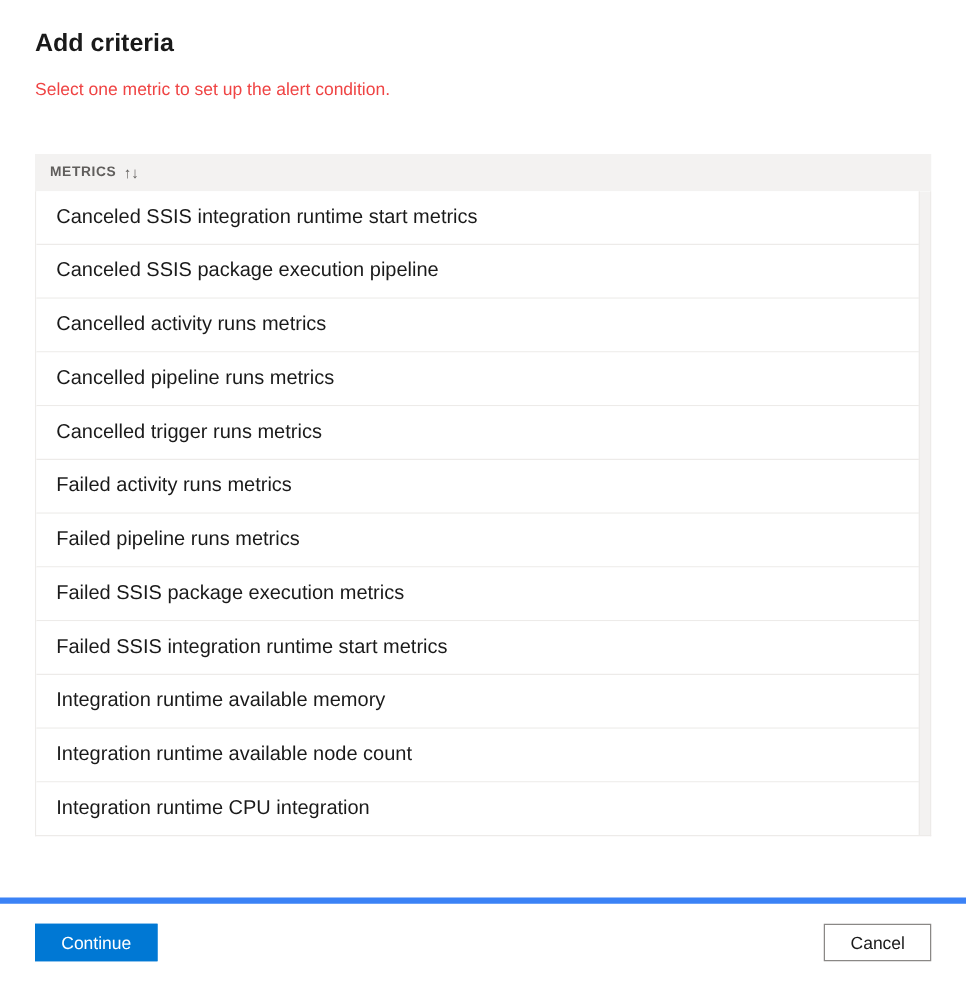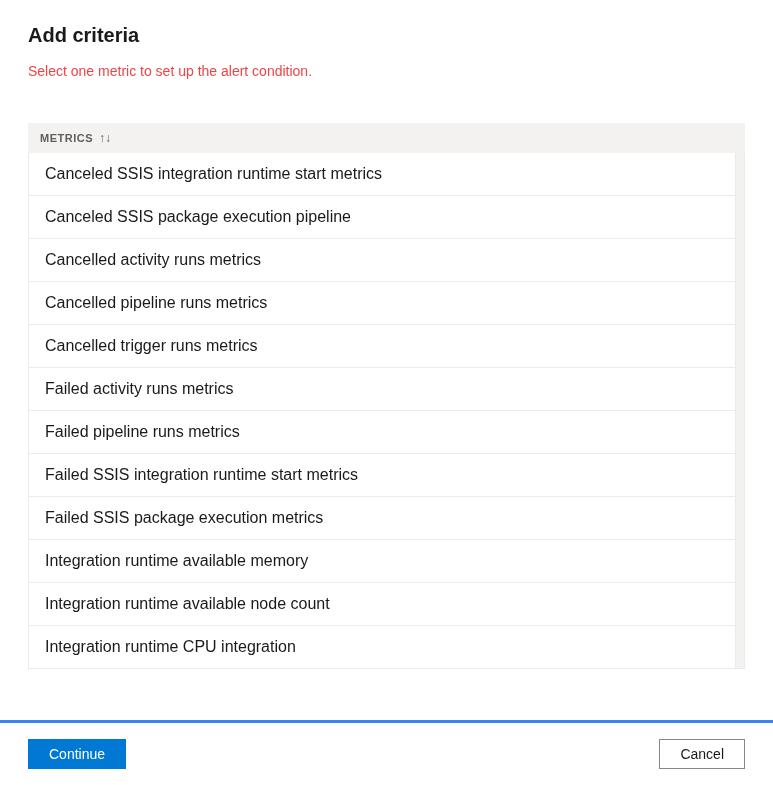--- a/index.html
+++ b/index.html
@@ -105,21 +105,21 @@
 
     .metric-item:last-child {
       border-bottom: none;
     }
 
     .dialog-footer {
       padding: 16px 28px;
       display: flex;
       justify-content: space-between;
       align-items: center;
-      border-top: 3px solid #3b82f6;
+      border-top: 5px solid #3b82f6;
       background: #ffffff;
       margin-top: auto;
     }
 
     .btn-continue {
       background: #0078d4;
       color: #ffffff;
       border: 1px solid #0078d4;
       padding: 6px 20px;
       font-size: 14px;
@@ -153,22 +153,22 @@
     </div>
     <div class="metrics-list" id="metrics-list">
 
     <div class="metric-item">Canceled SSIS integration runtime start metrics</div>
         <div class="metric-item">Canceled SSIS package execution pipeline</div>
         <div class="metric-item">Cancelled activity runs metrics</div>
         <div class="metric-item">Cancelled pipeline runs metrics</div>
         <div class="metric-item">Cancelled trigger runs metrics</div>
         <div class="metric-item">Failed activity runs metrics</div>
         <div class="metric-item">Failed pipeline runs metrics</div>
+        <div class="metric-item">Failed SSIS package execution metrics</div>
         <div class="metric-item">Failed SSIS integration runtime start metrics</div>
-        <div class="metric-item">Failed SSIS package execution metrics</div>
         <div class="metric-item">Integration runtime available memory</div>
         <div class="metric-item">Integration runtime available node count</div>
         <div class="metric-item">Integration runtime CPU integration</div>
       </div>
   </div>
 
   <div class="dialog-footer">
     <button class="btn-continue">Continue</button>
     <button class="btn-cancel">Cancel</button>
   </div>

